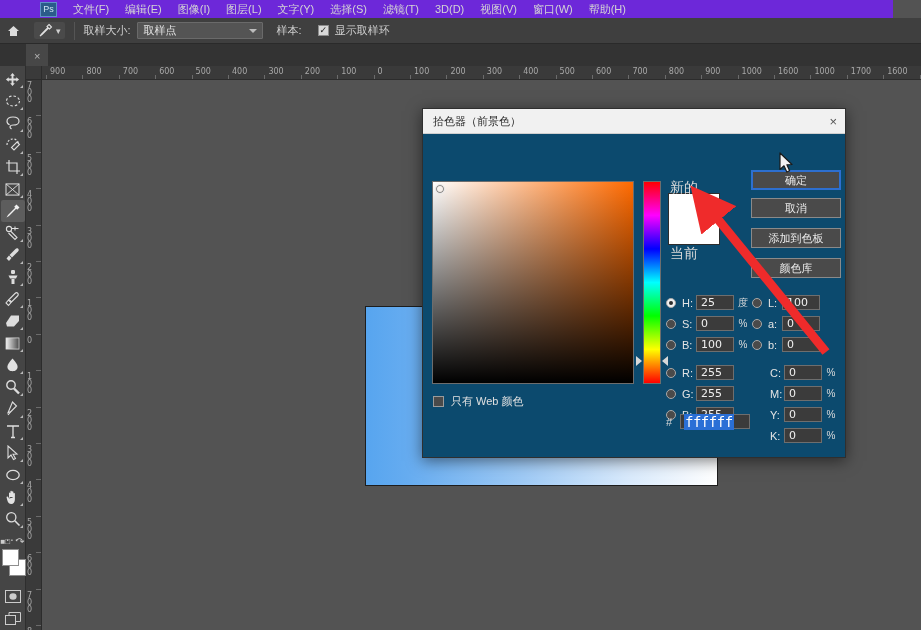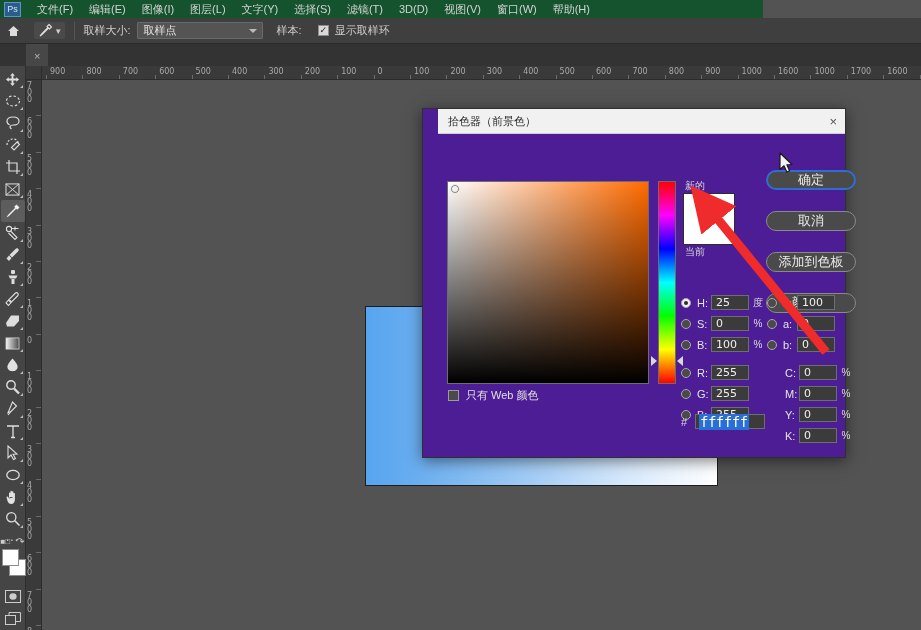--- a/index.html
+++ b/index.html
@@ -6,22 +6,22 @@
   html, body {
     width: 921px; height: 630px;
     background: #535353;
     font-family: "Liberation Sans", "DejaVu Sans", sans-serif;
     overflow: hidden;
   }
   #app { position: relative; width: 921px; height: 630px; }
 
   
   .menubar {
-    position: absolute; left: 0; top: 0; width: 763px; height: 18px;
-    background: #14532d; display: flex; align-items: center;
+    position: absolute; left: 0; top: 0; width: 893px; height: 18px;
+    background: #6d28d9; display: flex; align-items: center; padding-left: 36px;
   }
   .app-logo {
     width: 17px; height: 15px; margin-left: 4px; margin-right: 8px;
     background: #2b5c8a; border: 1px solid #5d93c6;
     display: flex; align-items: center; justify-content: center;
     color: #cfe3f5; font-size: 9px; line-height: 1;
   }
   .menu-item {
     color: #d4d4d4; font-size: 11px; padding: 0 8px; white-space: nowrap;
     line-height: 18px;
@@ -135,23 +135,22 @@
   }
   .artboard {
     position: absolute; left: 323px; top: 226px; width: 353px; height: 180px;
     background: linear-gradient(to right, #57a5ef 0%, #66acf0 12%, #9fcaf5 45%, #d9eafc 75%, #ffffff 100%);
     border: 1px solid #1d1d1d;
   }
 
   
   .dialog {
     position: absolute; left: 422px; top: 108px; width: 424px; height: 350px;
-    background: #4c1d95; border: 1px solid #2f2f2f;
+    background: #0c4a6e; border: 1px solid #2f2f2f;
     box-shadow: 0 3px 14px rgba(0,0,0,.5);
-    padding-left: 15px;
   }
   .dlg-title {
     height: 25px; background: #f1f1f1; border-bottom: 1px solid #cfcfcf;
     display: flex; align-items: center; justify-content: space-between;
     padding: 0 8px 0 10px; color: #2d2d2d; font-size: 11px;
   }
   .dlg-close { color: #555; font-size: 13px; line-height: 1; }
   .dlg-body { position: relative; height: 294px; }
 
   .sv-field {
@@ -173,35 +172,35 @@
       #ff0000 0%, #ff00ff 16.6%, #0000ff 33.3%, #00ffff 50%,
       #00ff00 66.6%, #ffff00 83.3%, #ff0000 100%);
   }
   .hue-arrow-l, .hue-arrow-r {
     position: absolute; top: 222px; width: 0; height: 0;
     border-top: 5px solid transparent; border-bottom: 5px solid transparent;
   }
   .hue-arrow-l { left: 213px; border-left: 6px solid #d8d8d8; }
   .hue-arrow-r { left: 239px; border-right: 6px solid #d8d8d8; }
 
-  .webonly { position: absolute; left: 10px; top: 254px; display: flex; align-items: center; gap: 7px; }
+  .webonly { position: absolute; left: 10px; top: 260px; display: flex; align-items: center; gap: 7px; }
   .webonly .cbox2 {
     width: 11px; height: 11px; background: #4a4a4a; border: 1px solid #9b9b9b;
   }
   .webonly span { color: #e0e0e0; font-size: 11px; }
 
   .preview-wrap { position: absolute; left: 245px; top: 45px; width: 72px; text-align: left; }
-  .preview-lab { color: #d8d8d8; font-size: 10px; height: 14px; padding-left: 2px; }
+  .preview-lab { color: #d8d8d8; font-size: 14px; height: 14px; padding-left: 2px; }
   .preview-box { width: 52px; height: 52px; background: #ffffff; border: 1px solid #2d2d2d; }
 
   .btns { position: absolute; left: 328px; top: 36px; width: 90px; }
   .dbtn {
-    width: 90px; height: 20px; margin-bottom: 21px; border-radius: 10px;
+    width: 90px; height: 20px; margin-bottom: 8px; border-radius: 0;
     background: #4a4a4a; border: 1px solid #8a8a8a; color: #eaeaea;
-    font-size: 13px; display: flex; align-items: center; justify-content: center;
+    font-size: 11px; display: flex; align-items: center; justify-content: center;
   }
   .dbtn.primary { border: 2px solid #2d6fd0; background: #4a4a4a; }
   .dbtn.gap { margin-top: 10px; }
 
   .fields { position: absolute; left: 243px; top: 158px; width: 178px; }
   .frow { display: flex; align-items: center; height: 21px; }
   .radio {
     width: 10px; height: 10px; border-radius: 50%; border: 1px solid #a9a9a9;
     background: #4a4a4a; margin-right: 6px; position: relative; flex: none;
   }

